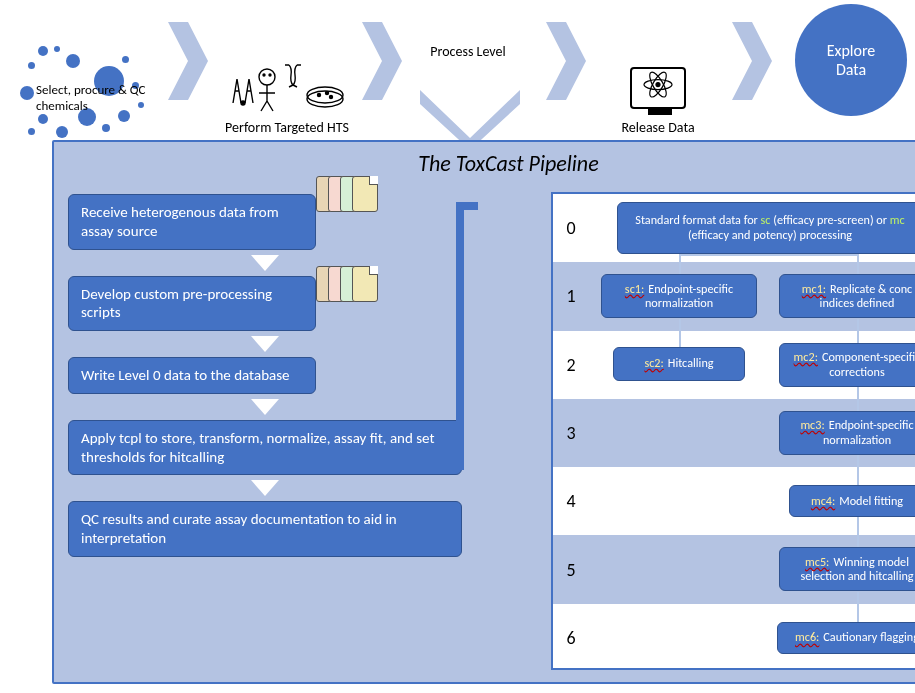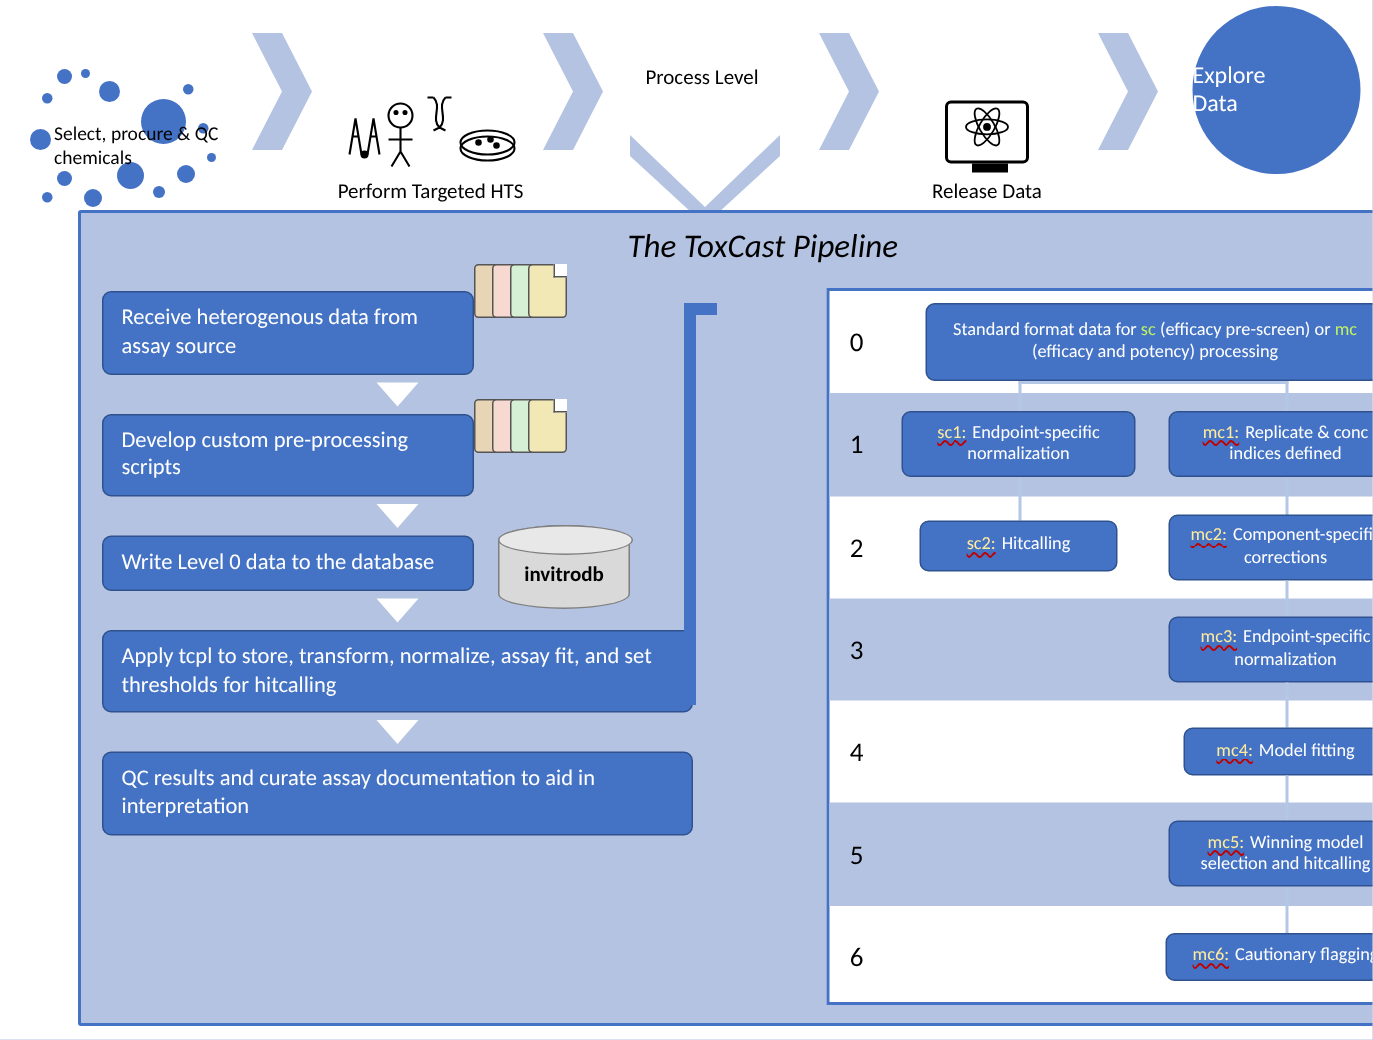--- a/index.html
+++ b/index.html
@@ -6,21 +6,21 @@
   body { font-family: "Segoe UI", Calibri, Arial, sans-serif; background: #fff; width: 915px; height: 693px; position: relative; overflow: hidden; }
 
   
   .top-row { position: absolute; top: 0; left: 0; width: 915px; height: 135px; }
   .stage { position: absolute; text-align: center; color: #000; font-size: 14px; line-height: 1.2; }
   .stage .icon-area { display: flex; justify-content: center; align-items: center; margin-bottom: 4px; margin-top: 46px; }
 
   .chev { position: absolute; width: 40px; height: 78px; }
   .chev svg { width: 100%; height: 100%; }
 
-  .explore-circle { position: absolute; top: 4px; right: 8px; width: 112px; height: 112px; border-radius: 50%; background: #4472C4; color: #fff; display: flex; flex-direction: column; justify-content: center; align-items: flex-start; font-size: 16px; }
+  .explore-circle { position: absolute; top: 4px; right: 8px; width: 112px; height: 112px; border-radius: 50%; background: #4472C4; color: #fff; display: flex; flex-direction: column; justify-content: center; align-items: center; font-size: 16px; }
 
   
   .down-connector { position: absolute; left: 420px; top: 90px; width: 80px; height: 65px; }
 
   
   .panel { position: absolute; left: 52px; top: 140px; width: 913px; height: 544px; background: #B4C3E2; border: 2px solid #4472C4; border-radius: 2px; padding: 8px 10px 10px 10px; }
   .panel-title { text-align: center; font-style: italic; font-size: 22px; color: #000; margin-bottom: 6px; }
 
   .left-col { position: absolute; left: 14px; top: 52px; width: 394px; }
   .step-box { background: #4472C4; color: #fff; border: 1px solid #2F528F; border-radius: 6px; padding: 8px 12px; font-size: 15px; line-height: 1.25; position: relative; }
@@ -202,24 +202,20 @@
       <div class="paper"></div>
       <div class="paper"></div>
       <div class="paper"></div>
   </div>
   <div class="papers p2" style="left:262px; top:124px;">
     <div class="paper"></div>
       <div class="paper"></div>
       <div class="paper"></div>
       <div class="paper"></div>
   </div>
-  <div class="db-cyl" style="left:278px; top:208px;">
-    <div class="cyl"></div>
-    <div class="label">invitrodb</div>
-  </div>
 
   <div class="elbow" style="left:394px; top:320px; width:14px; height:8px;"></div>
   <div class="elbow" style="left:402px; top:62px; width:8px; height:266px;"></div>
   <div class="elbow" style="left:402px; top:60px; width:22px; height:8px;"></div>
 
   <div class="right-table">
 
     <div class="trow">
       <div class="num">0</div>
       <div class="cells">

